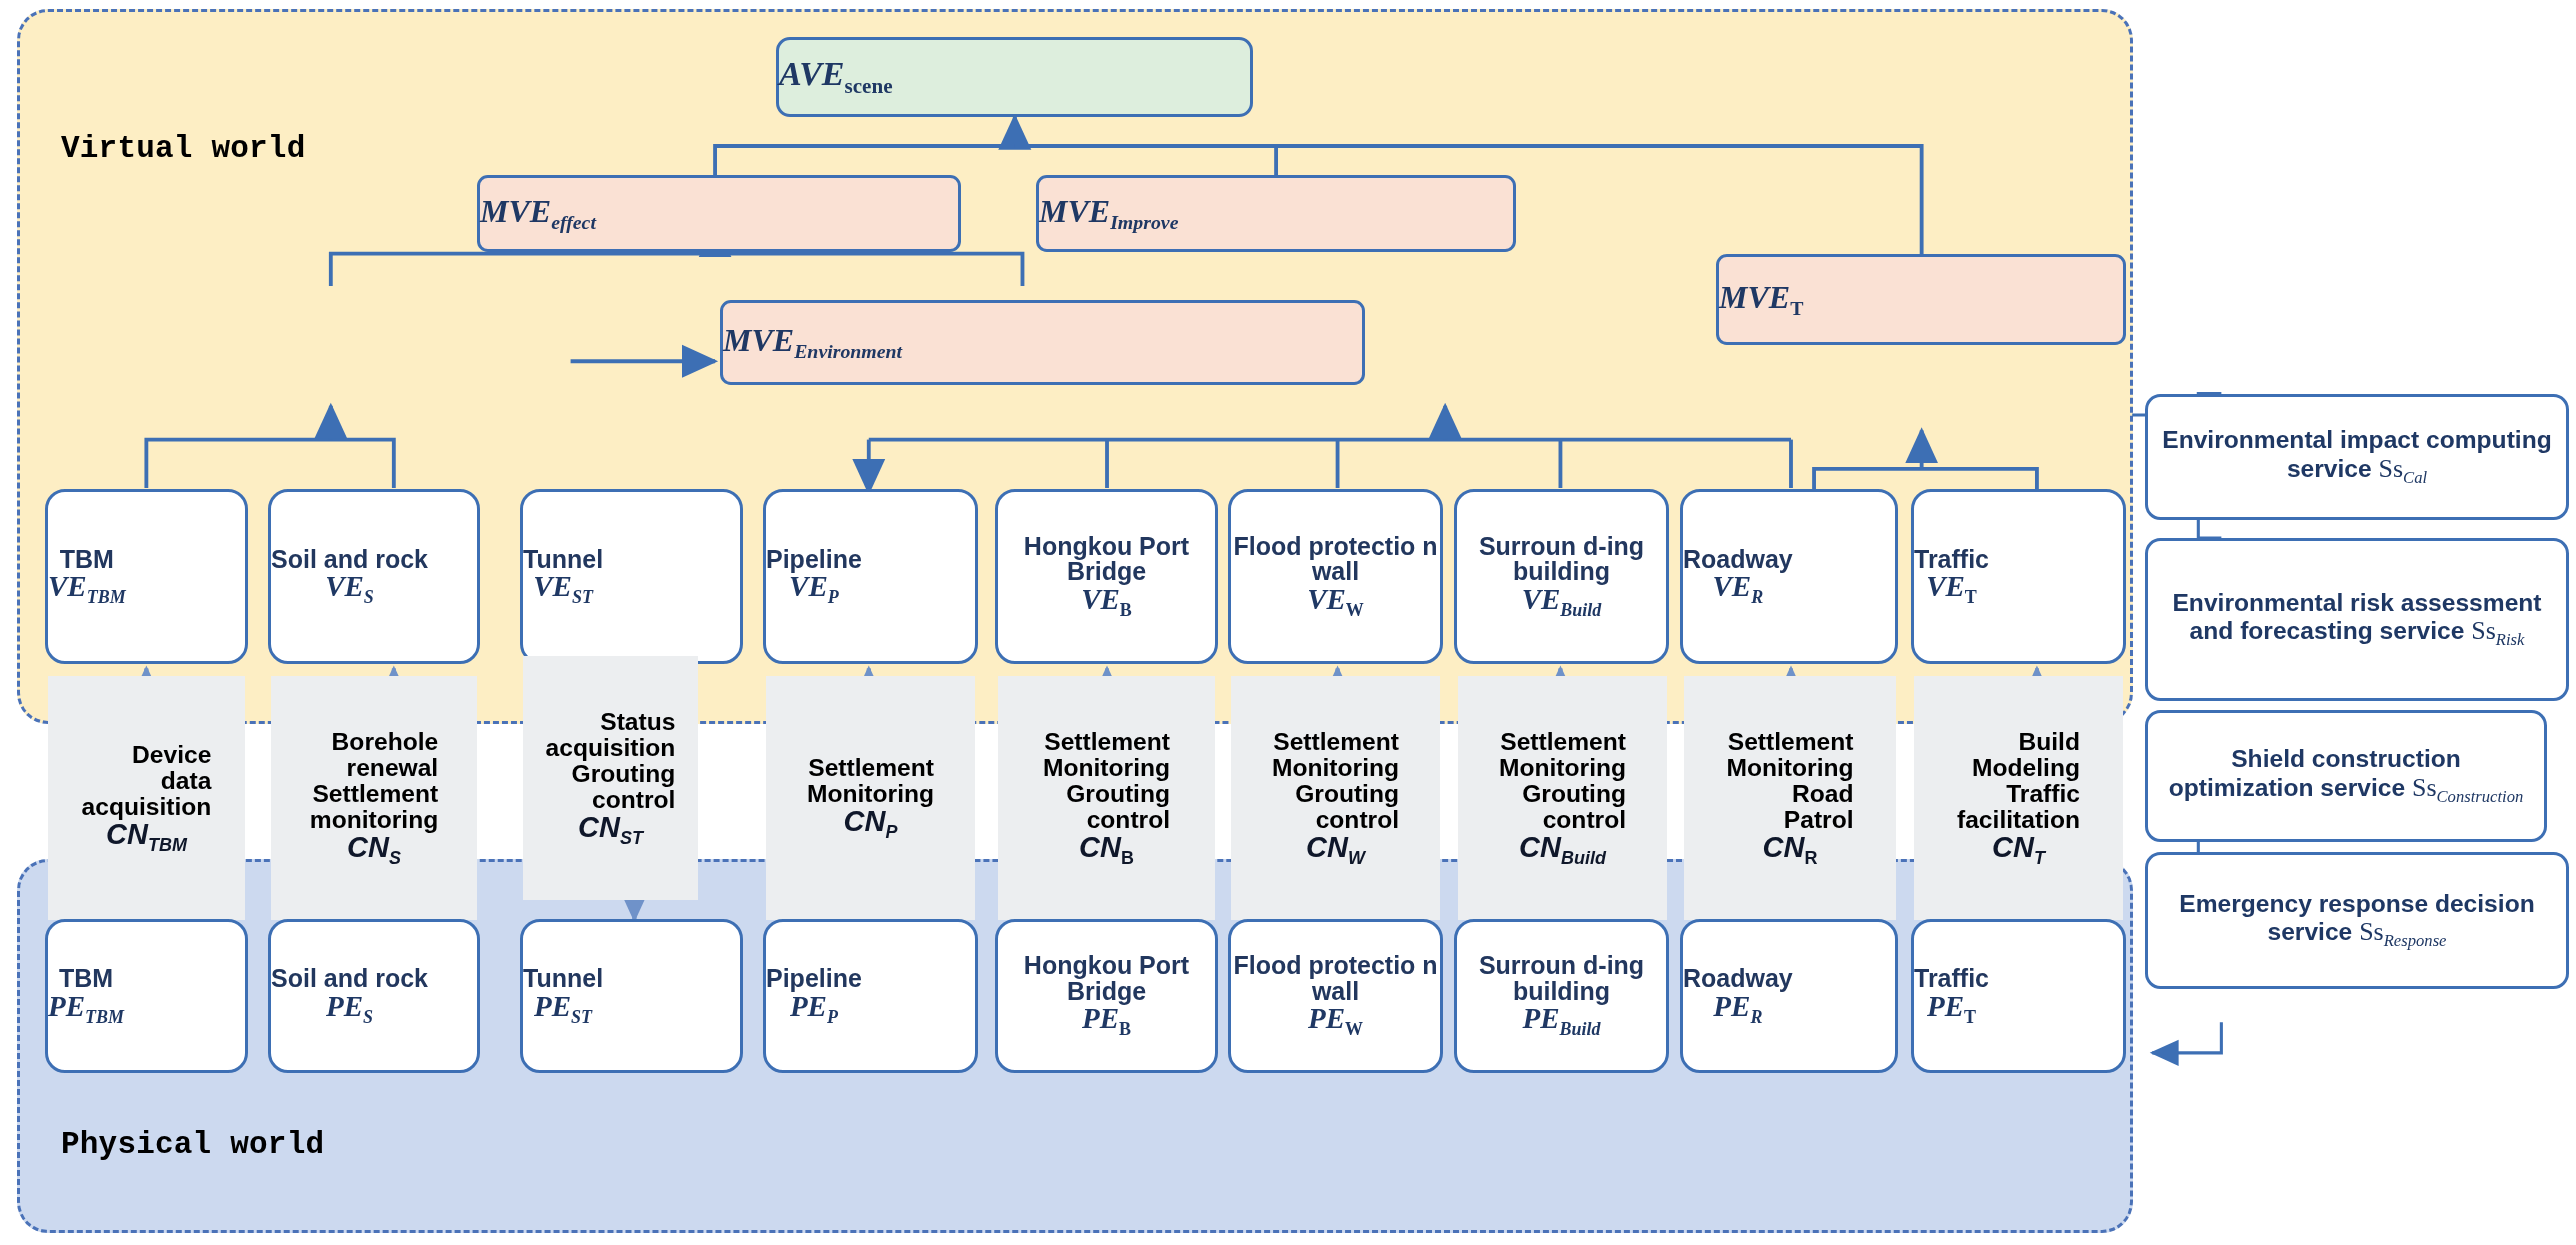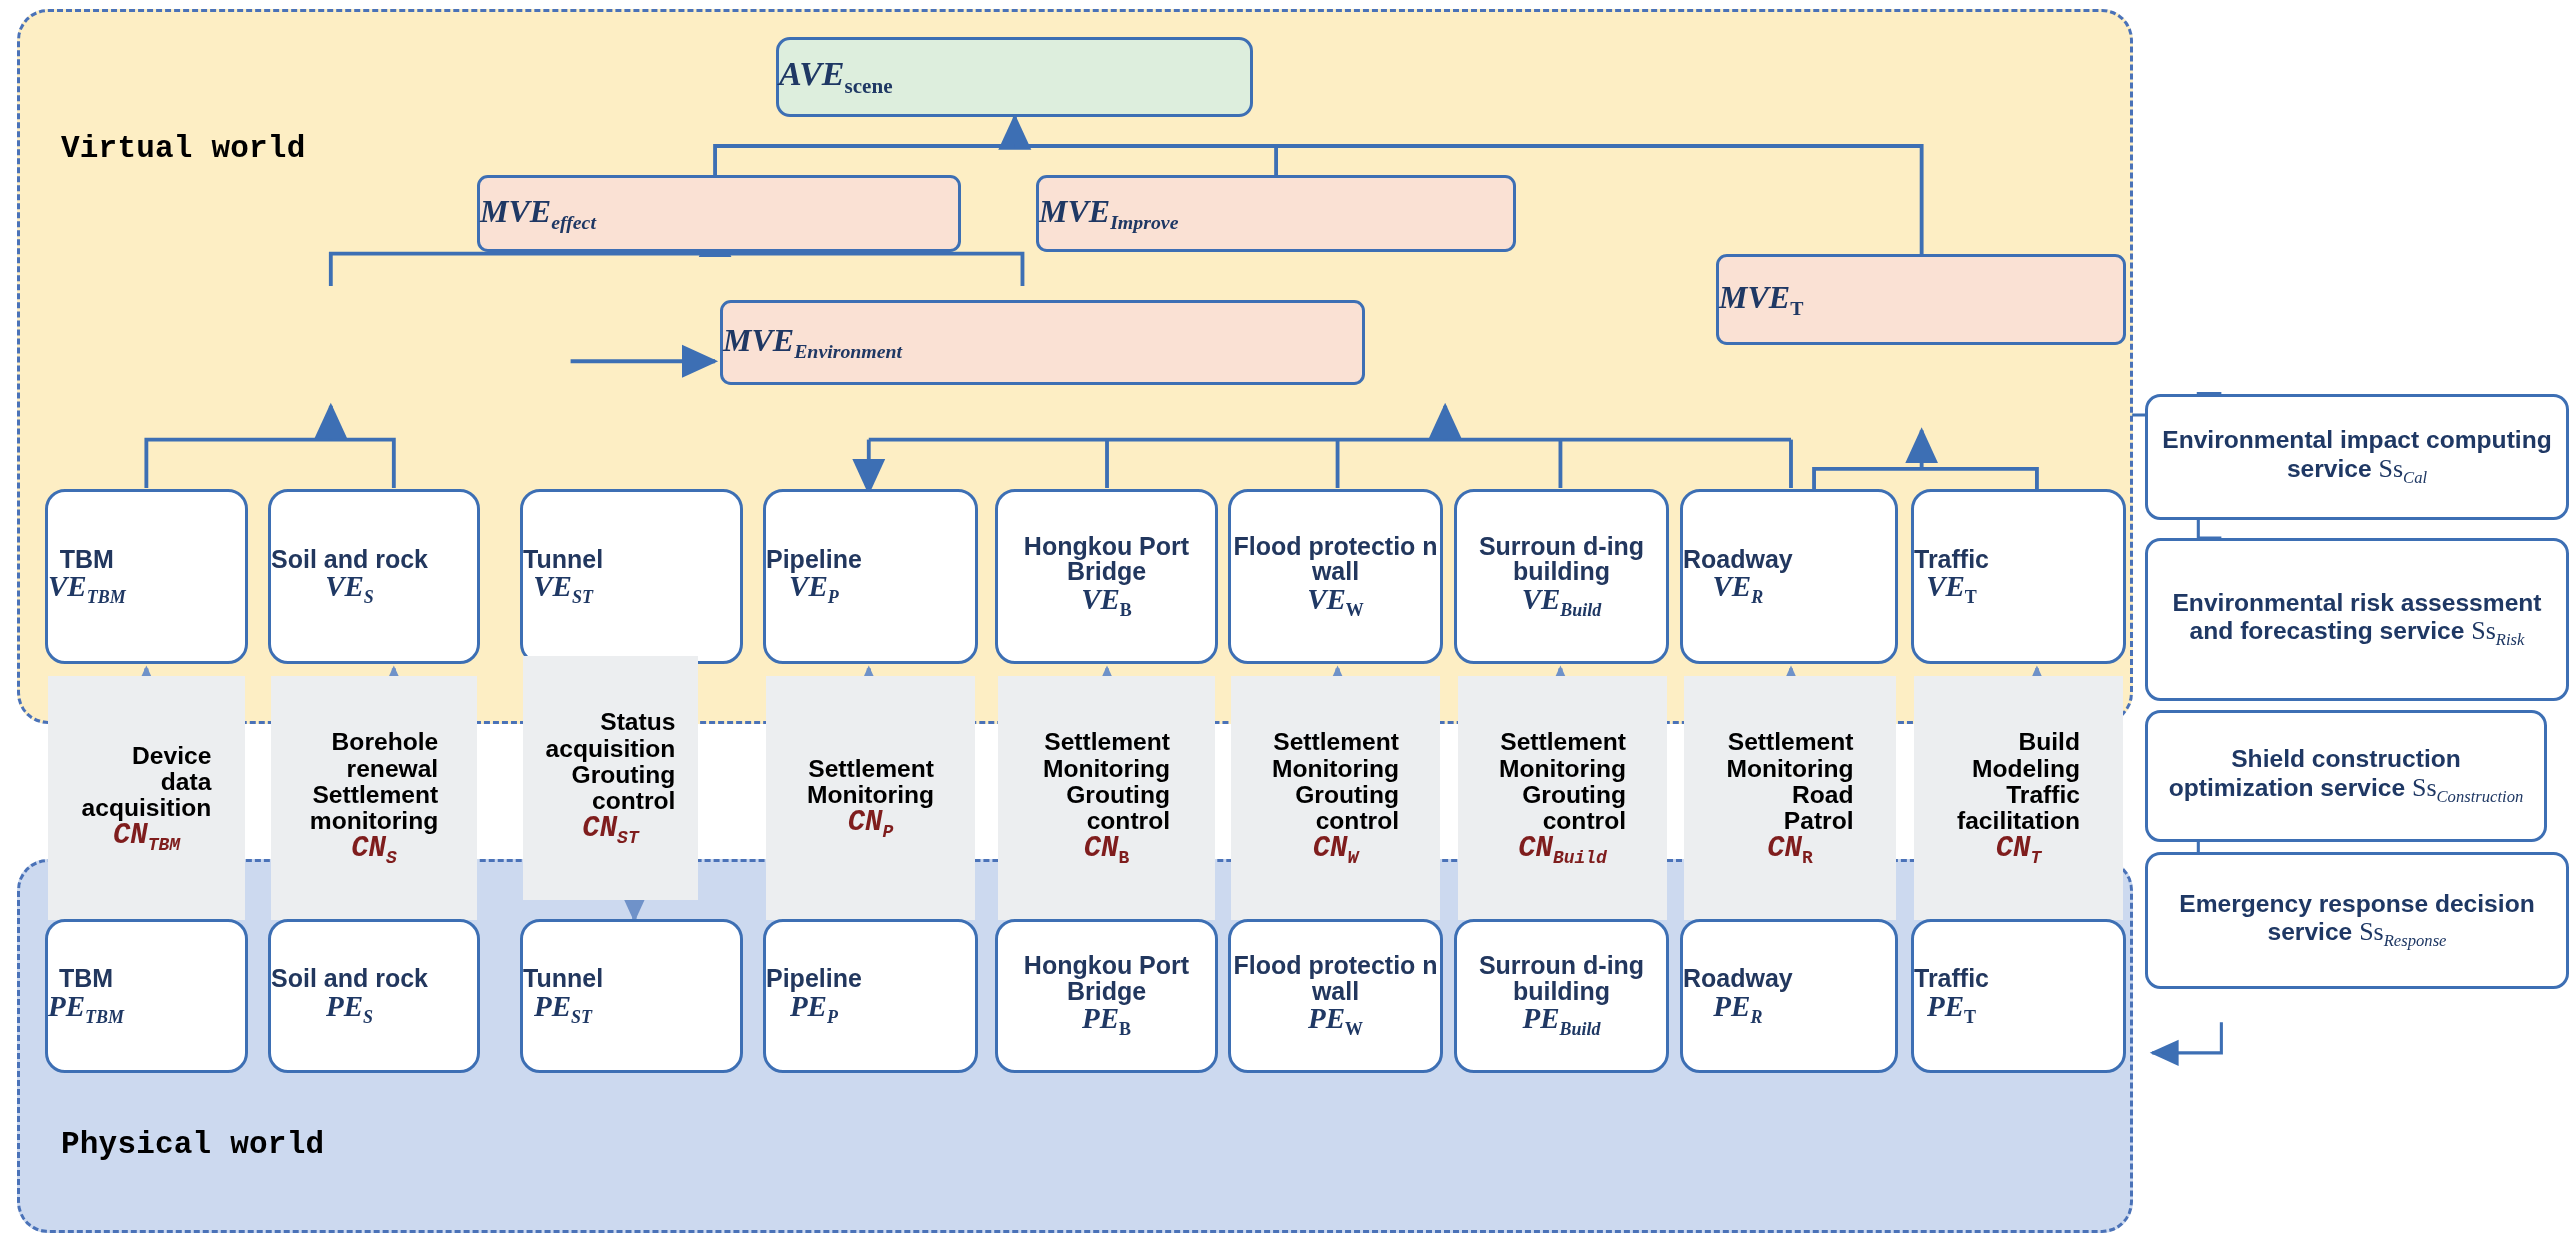--- a/index.html
+++ b/index.html
@@ -40,22 +40,22 @@
        border-radius:15.4px;display:flex;align-items:center;justify-content:center;
        text-align:center;padding:1.5px 7.7px;}
   .svc .txt{font-size:24.6px;font-weight:bold;color:#1f3864;line-height:1.12;}
   .svc .txt i.ss{font-family:"Liberation Serif", serif;font-style:normal;font-weight:normal;font-size:26px;}
   .svc .txt i.ss sub{font-style:italic;font-size:0.64em;}
 
   
   .cn{position:absolute;box-sizing:border-box;background:#eceef0;text-align:right;
       display:flex;flex-direction:column;align-items:center;justify-content:center;}
   .cn .lines{font-size:24.6px;font-weight:bold;color:#000;line-height:1.06;}
-  .cn .sym{font-family:Liberation Mono, monospace;font-style:italic;font-weight:bold;
-           font-size:29px;color:#7f1d1d;line-height:1.0;}
+  .cn .sym{font-family:Liberation Sans, sans-serif;font-style:italic;font-weight:bold;
+           font-size:29px;color:#0f172a;line-height:1.0;}
   .cn .sym sub{font-size:0.62em;font-style:italic;}
   .cn .sym sub.up{font-style:normal;}
 </style>
 </head>
 <body>
 
 <div id="stage">
 
   <div class="world" id="virtual-world"></div>
   <div class="world" id="physical-world"></div>

